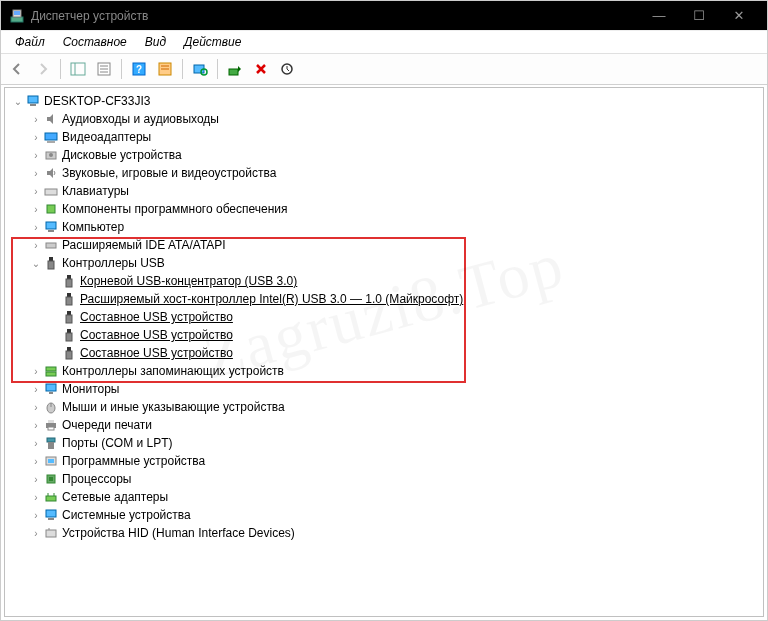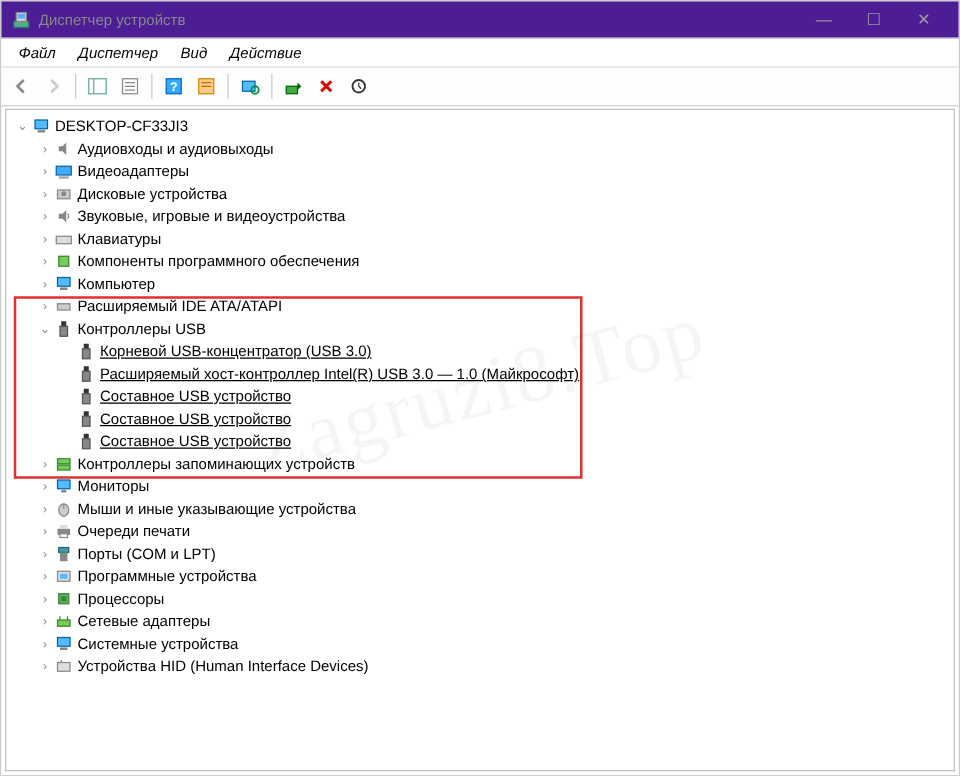--- a/index.html
+++ b/index.html
@@ -1,17 +1,17 @@
 <!DOCTYPE html>
 <html><head>
 <meta charset="utf-8">
 <style>
 * { box-sizing: border-box; margin: 0; padding: 0; }
 body { font-family: "Segoe UI", Tahoma, sans-serif; font-size: 12px; background: #fff; width: 768px; height: 621px; overflow: hidden; position: relative; border: 1px solid #ccc; }
-.titlebar { height: 30px; display: flex; align-items: center; padding: 0 8px; background: #4c1d95; border-bottom: 1px solid #eee; color: #888; }
+.titlebar { height: 30px; display: flex; align-items: center; padding: 0 8px; background: #000000; border-bottom: 1px solid #eee; color: #888; }
 .titlebar .icon { width: 16px; height: 16px; margin-right: 6px; }
 .titlebar .title { flex: 1; font-size: 12px; }
 .winbtns { display: flex; gap: 0; }
 .winbtn { width: 40px; height: 28px; display: flex; align-items: center; justify-content: center; color: #999; font-size: 13px; font-family: Arial; }
 .menubar { height: 22px; display: flex; align-items: center; padding: 0 6px; gap: 2px; font-style: italic; }
 .menuitem { padding: 2px 8px; font-size: 12px; }
 .toolbar { height: 32px; border-top: 1px solid #e0e0e0; border-bottom: 1px solid #d0d0d0; display: flex; align-items: center; padding: 0 4px; gap: 2px; background: #fdfdfd; }
 .tbsep { width: 1px; height: 20px; background: #ccc; margin: 0 3px; }
 .tbtn { width: 24px; height: 24px; display: flex; align-items: center; justify-content: center; border: 1px solid transparent; }
 .treepane { position: absolute; top: 86px; left: 3px; right: 3px; bottom: 3px; border: 1px solid #c0c0c0; background: #fff; overflow: hidden; padding: 4px 2px; }
@@ -40,21 +40,21 @@
   <span class="title">Диспетчер устройств</span>
   <div class="winbtns">
     <div class="winbtn">—</div>
     <div class="winbtn">☐</div>
     <div class="winbtn">✕</div>
   </div>
 </div>
 
 <div class="menubar">
   <div class="menuitem">Файл</div>
-  <div class="menuitem">Диспетчер</div>
+  <div class="menuitem">Составное</div>
   <div class="menuitem">Вид</div>
   <div class="menuitem">Действие</div>
 </div>
 
 <div class="toolbar">
   <div class="tbtn">
       <svg width="14" height="14">
         <path d="M9 2 L4 7 L9 12" fill="none" stroke="#888" stroke-width="2"></path>
       </svg>
     </div>

